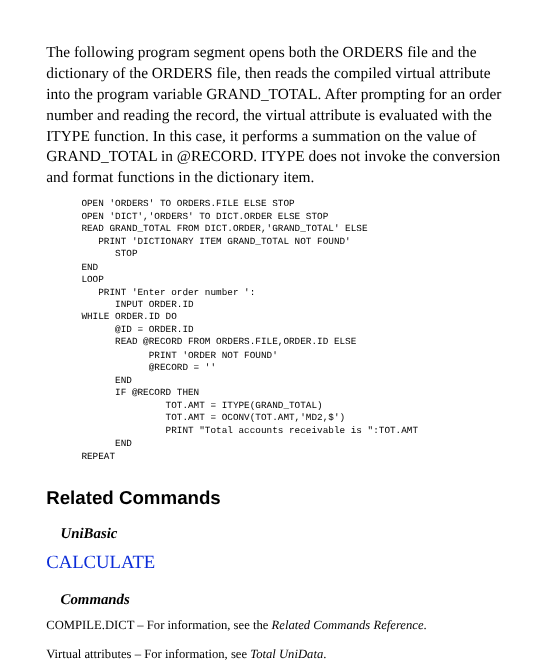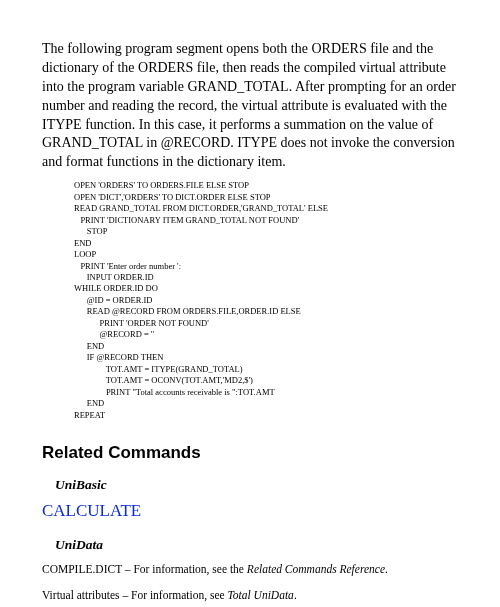--- a/index.html
+++ b/index.html
@@ -12,21 +12,21 @@
   }
   .page {
     padding: 40px 42px 30px 42px;
     box-sizing: border-box;
   }
   .intro {
     font-size: 14px;
     line-height: 1.35;
   }
   .code-block {
-    font-family: Liberation Serif, serif;
+    font-family: Liberation Mono, monospace;
     font-size: 8.5px;
     line-height: 1.35;
     white-space: pre;
     margin: 8px 0 22px 32px;
   }
   h2.section {
     font-family: Arial, Helvetica, sans-serif;
     font-size: 17px;
     font-weight: bold;
     margin: 0 0 14px 0;
@@ -86,21 +86,21 @@
                PRINT "Total accounts receivable is ":TOT.AMT
       END
 REPEAT</div>
 
   <h2 class="section">Related Commands</h2>
 
   <h3 class="subsection">UniBasic</h3>
 
   <div class="link">CALCULATE</div>
 
-  <h3 class="subsection">UniData</h3>
+  <h3 class="subsection">Commands</h3>
 
   <p class="para">
     <span>COMPILE.DICT – For information, see the </span><em>Related Commands Reference</em><span>.</span>
   </p>
 
   <p class="para">
     <span>Virtual attributes – For information, see </span><em>Total UniData</em><span>.</span>
   </p>
 
   <div class="footer">ITYPE  1-408</div>

